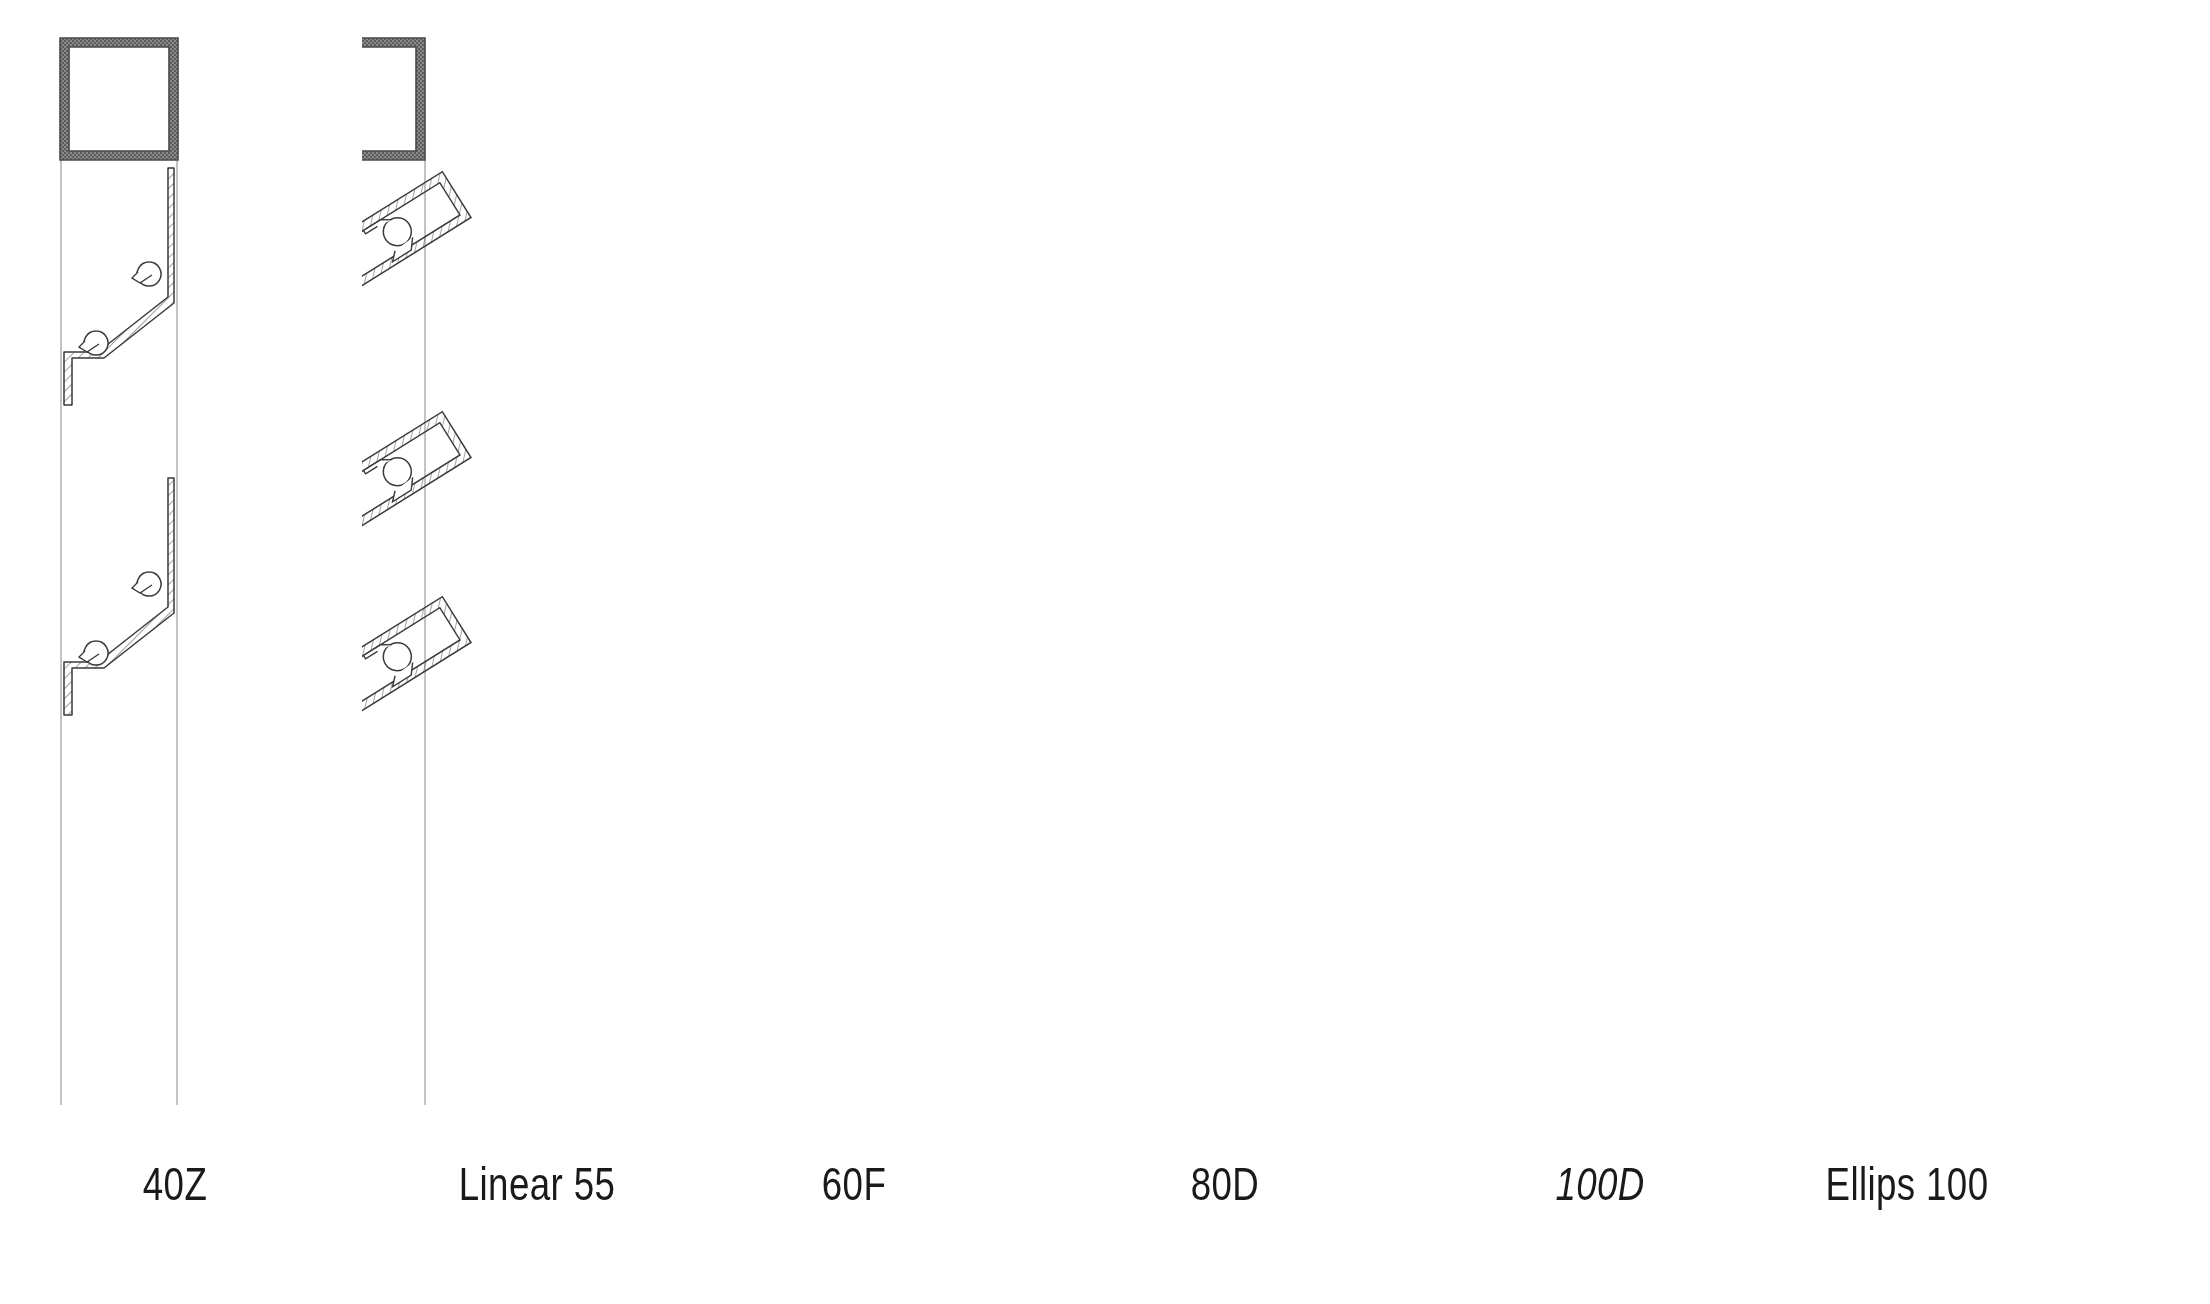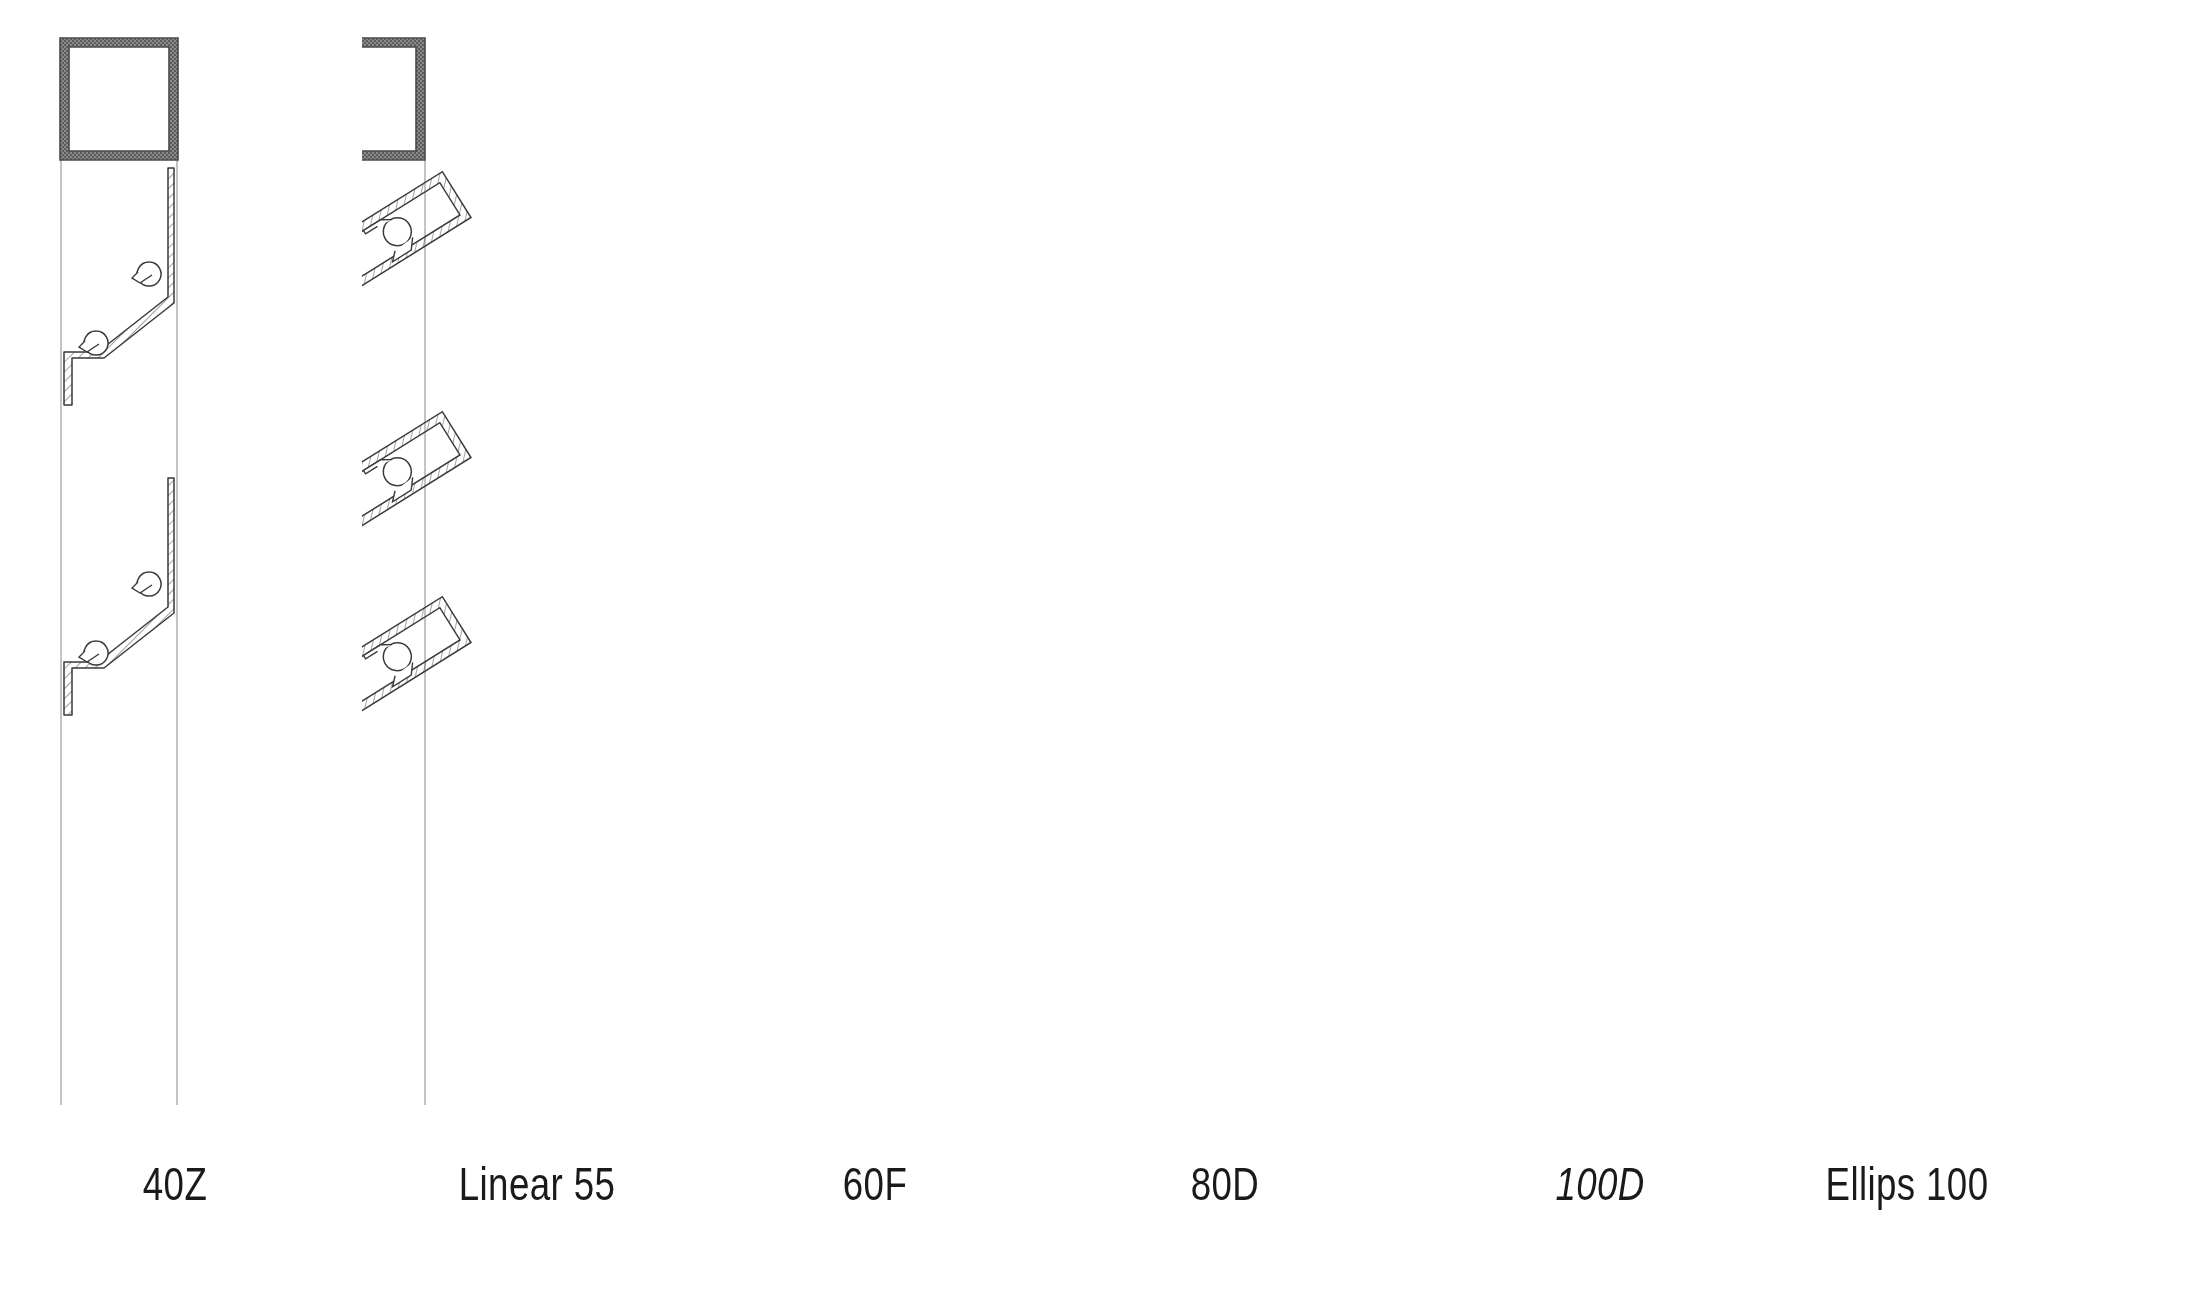--- a/index.html
+++ b/index.html
@@ -166,21 +166,21 @@
             <circle cx="-48" cy="680" r="14" fill="#fff" stroke="#3a3a3a" stroke-width="1.5"></circle>
             <path d="M-62,665 l-14,0 l0,-4 l20,0 l10,6" fill="#fff" stroke="#3a3a3a" stroke-width="1.4"></path>
             <path d="M-60,695 l-8,8 l22,0 l8,-10" fill="#fff" stroke="#3a3a3a" stroke-width="1.4"></path>
           </g>
         </g>
       </g>
     </svg>
     <div class="panel-label">Linear 55</div>
   </div>
 
-  <div class="panel" style="left:700px; width:350px;">
+  <div class="panel" style="left:679px; width:350px;">
     <svg width="350" height="1160" viewBox="0 0 350 1160">
       <defs>
         <pattern id="p3wall" width="4" height="4" patternUnits="userSpaceOnUse">
           <rect width="4" height="4" fill="#8a8a8a"></rect>
           <rect width="2" height="2" fill="#5c5c5c"></rect>
           <rect x="2" y="2" width="2" height="2" fill="#5c5c5c"></rect>
         </pattern>
         <pattern id="p3hatch" width="7" height="7" patternUnits="userSpaceOnUse" patternTransform="rotate(45)">
           <line x1="0" y1="0" x2="0" y2="7" stroke="#555" stroke-width="1.1"></line>
         </pattern>

